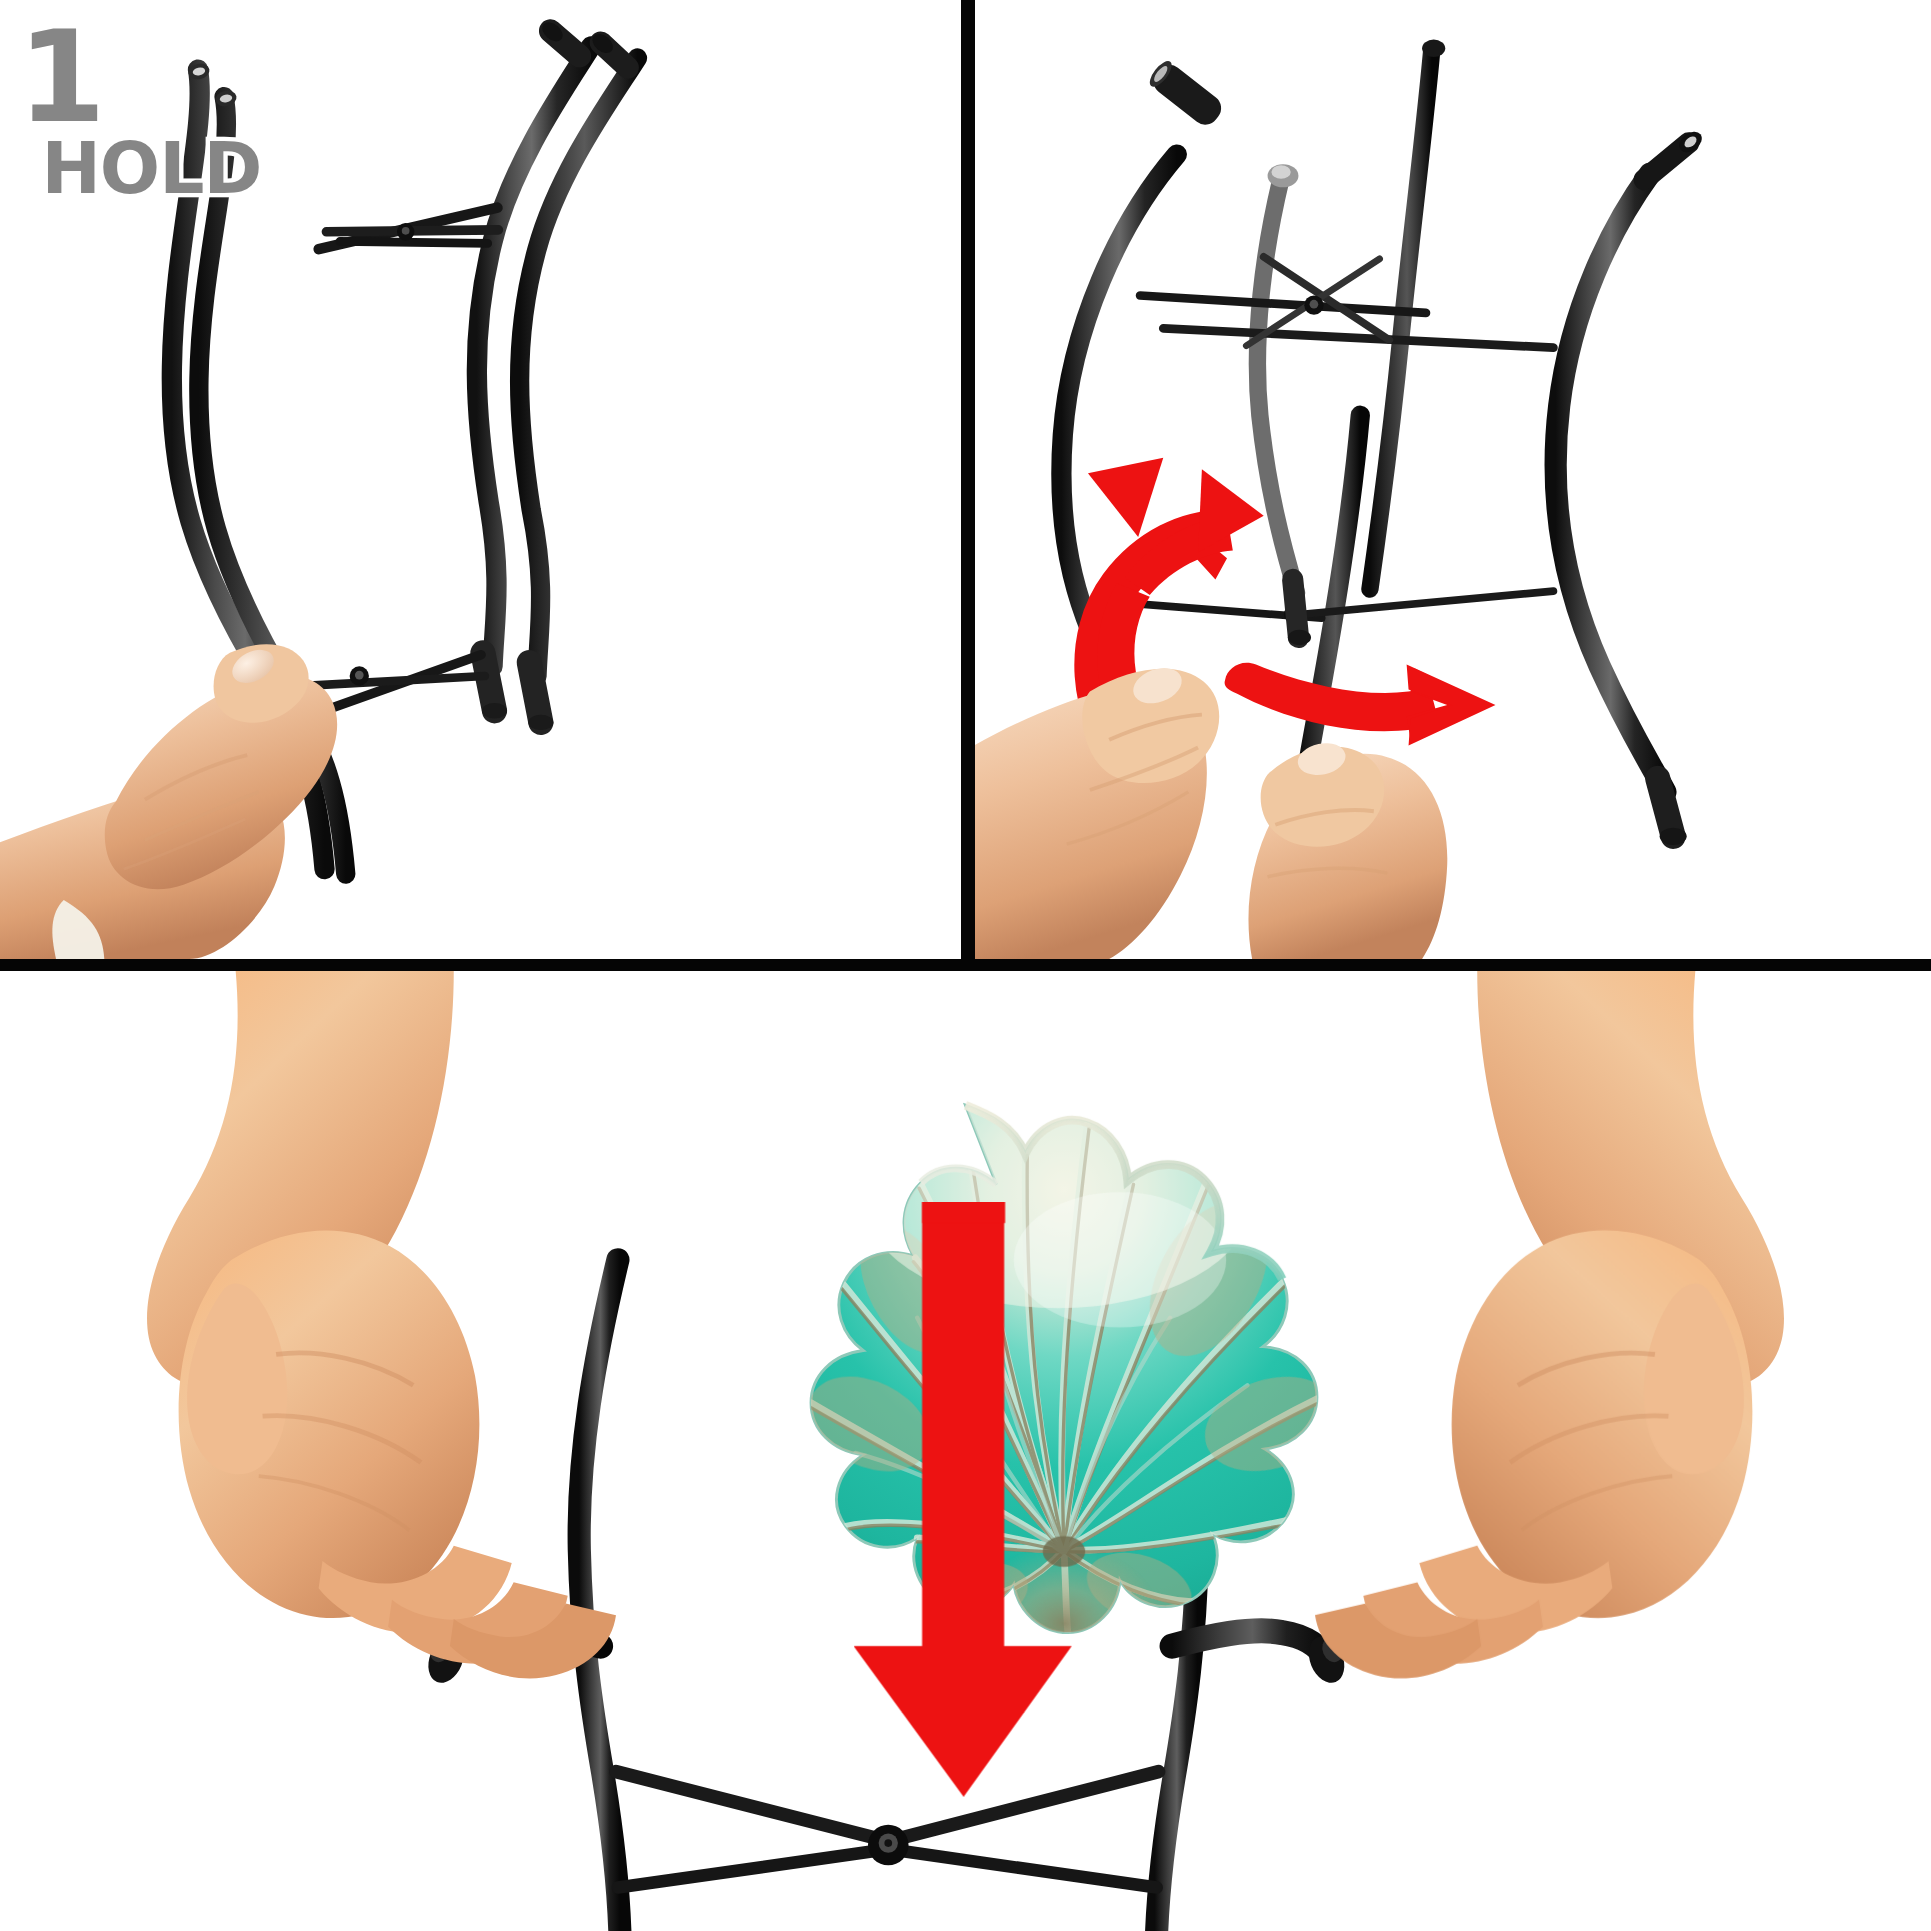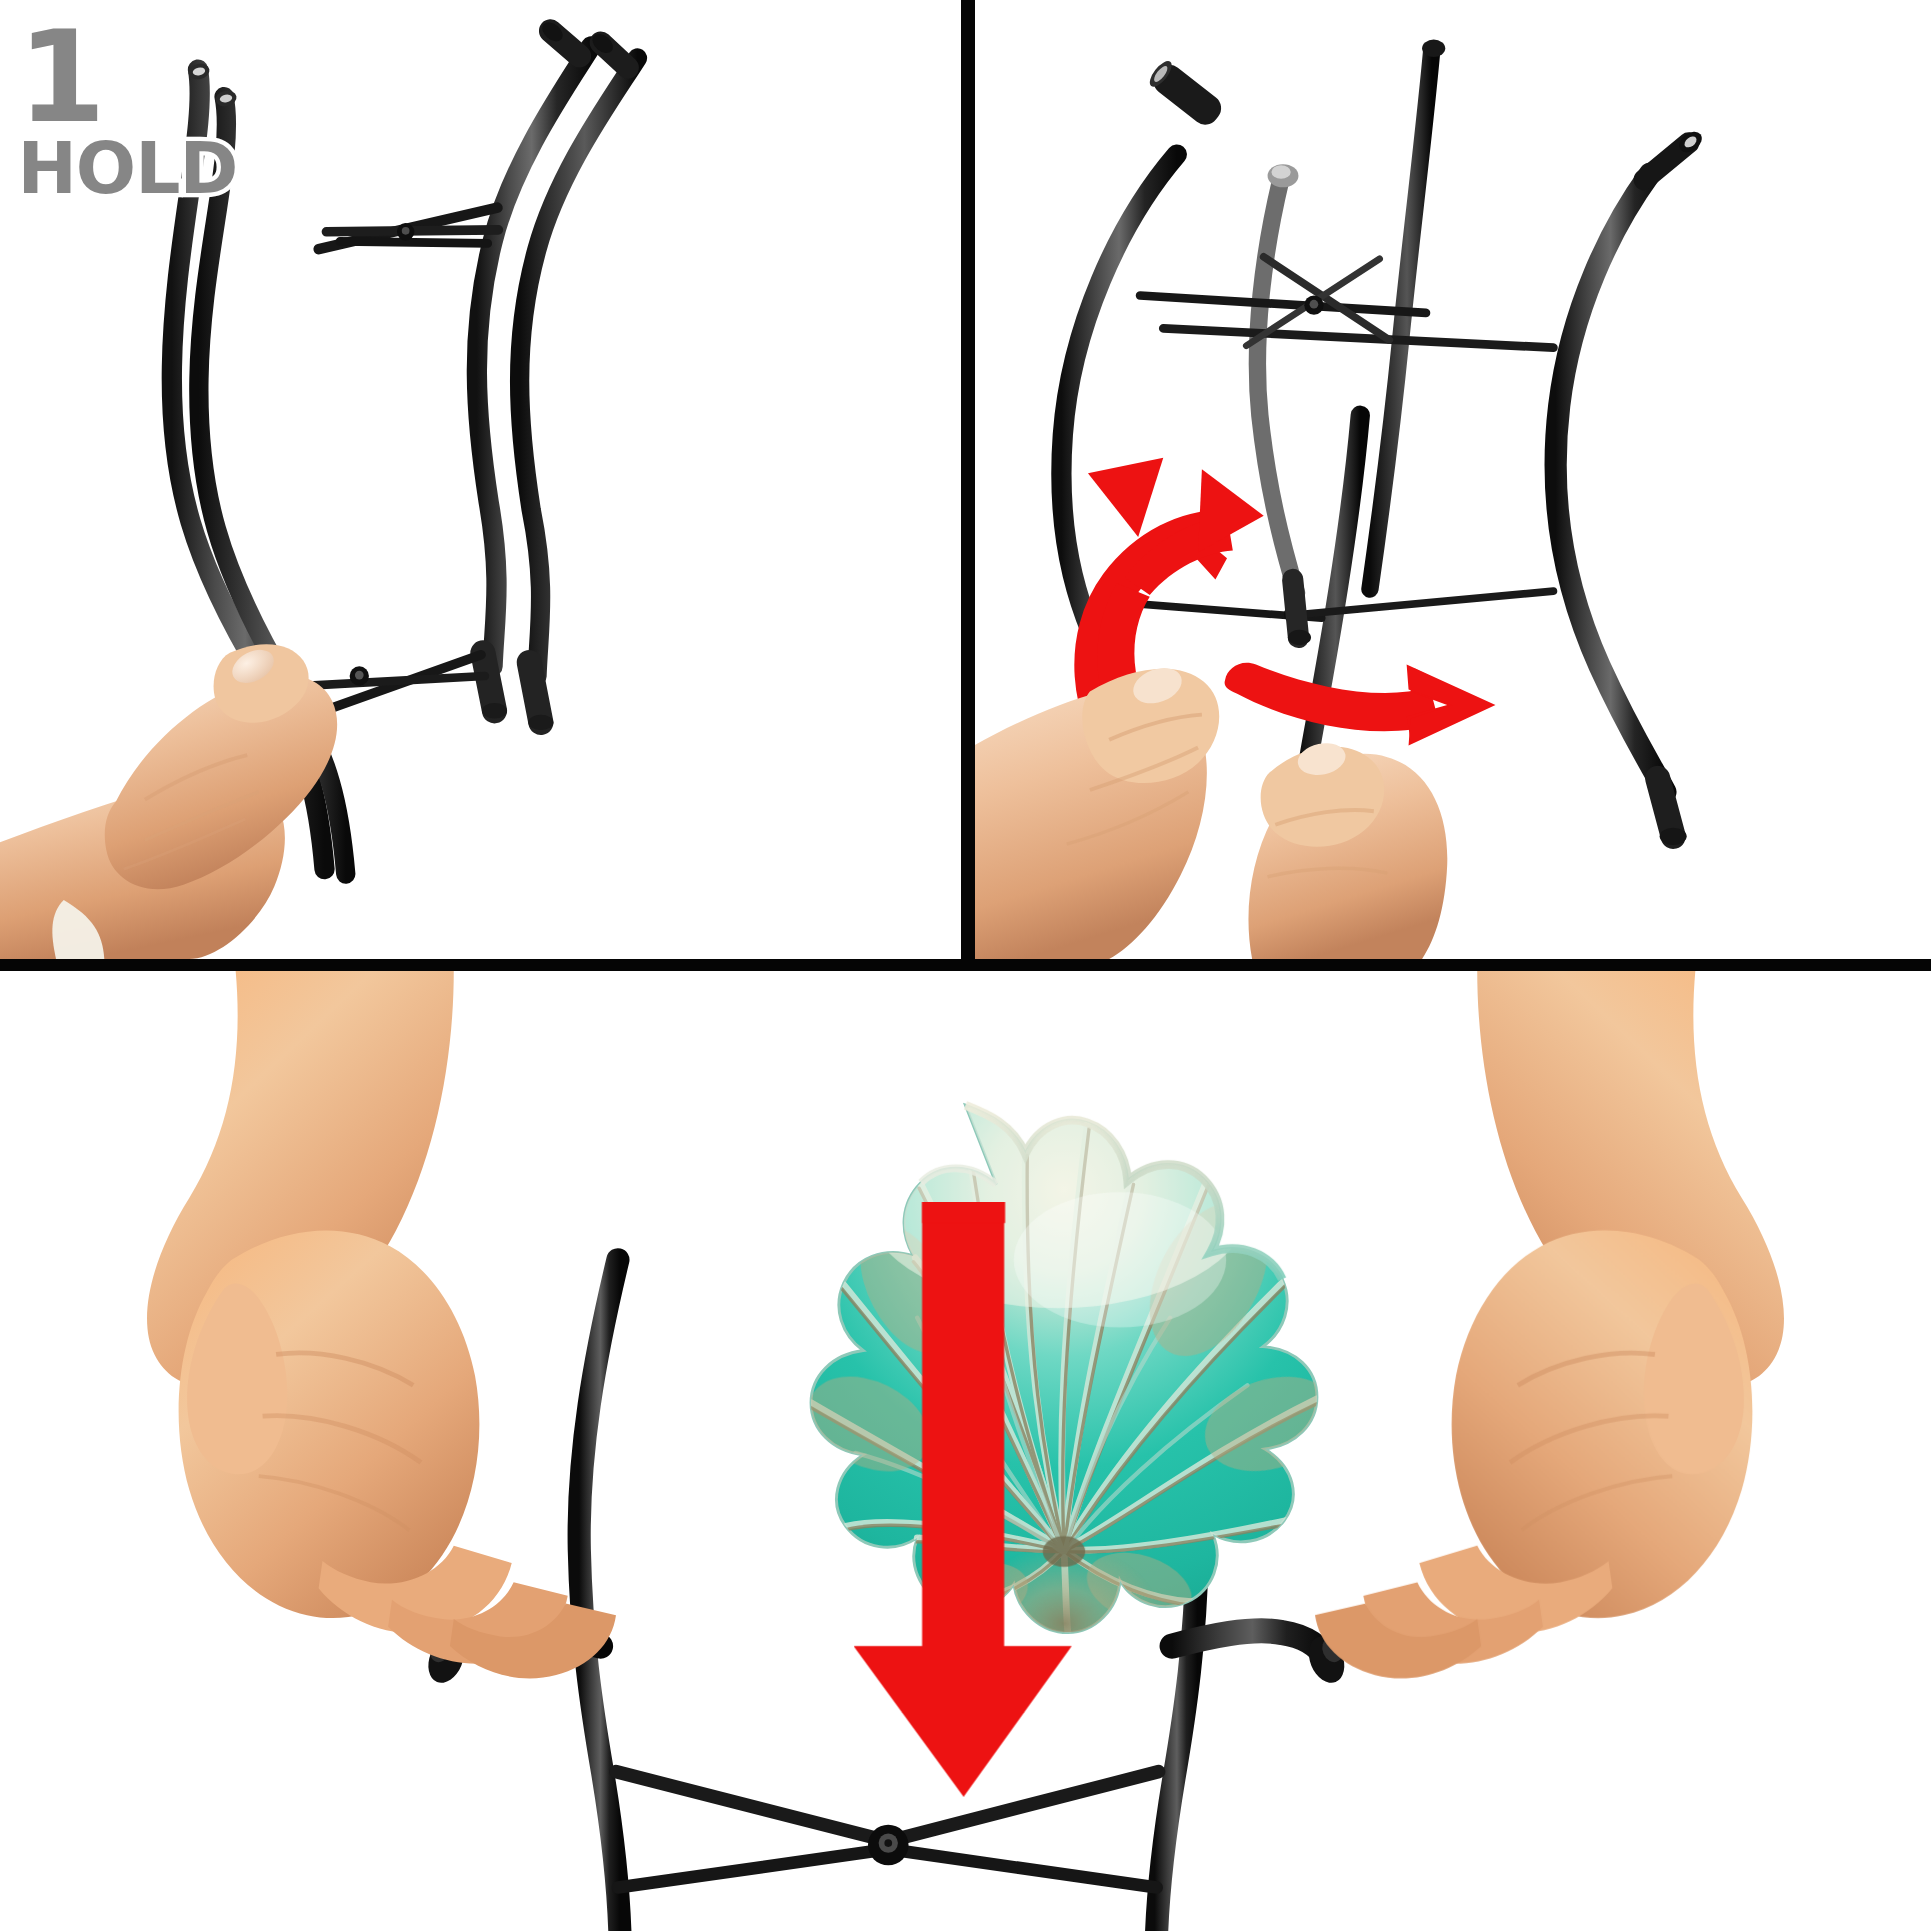--- a/index.html
+++ b/index.html
@@ -33,21 +33,21 @@
     display:block;
     font-family:"DejaVu Sans",sans-serif;
     font-weight:bold;
     color:#868686;
     -webkit-text-stroke:8.7px #ffffff;
     paint-order:stroke fill;
     letter-spacing:-1px;
   }
   #label1{left:17.4px;top:13.5px;}
   #label1 .num{font-size:127px;}
-  #label1 .word{font-size:71px;margin-top:-7.7px;}
+  #label1 .word{font-size:71px;margin-top:-7.7px;margin-left:24px;}
 
   
   .art{position:absolute;left:0;top:0;width:100%;height:100%;}
 
   .nosel{pointer-events:none;}
 </style>
 </head>
 <body>
 
 <div id="stage">

